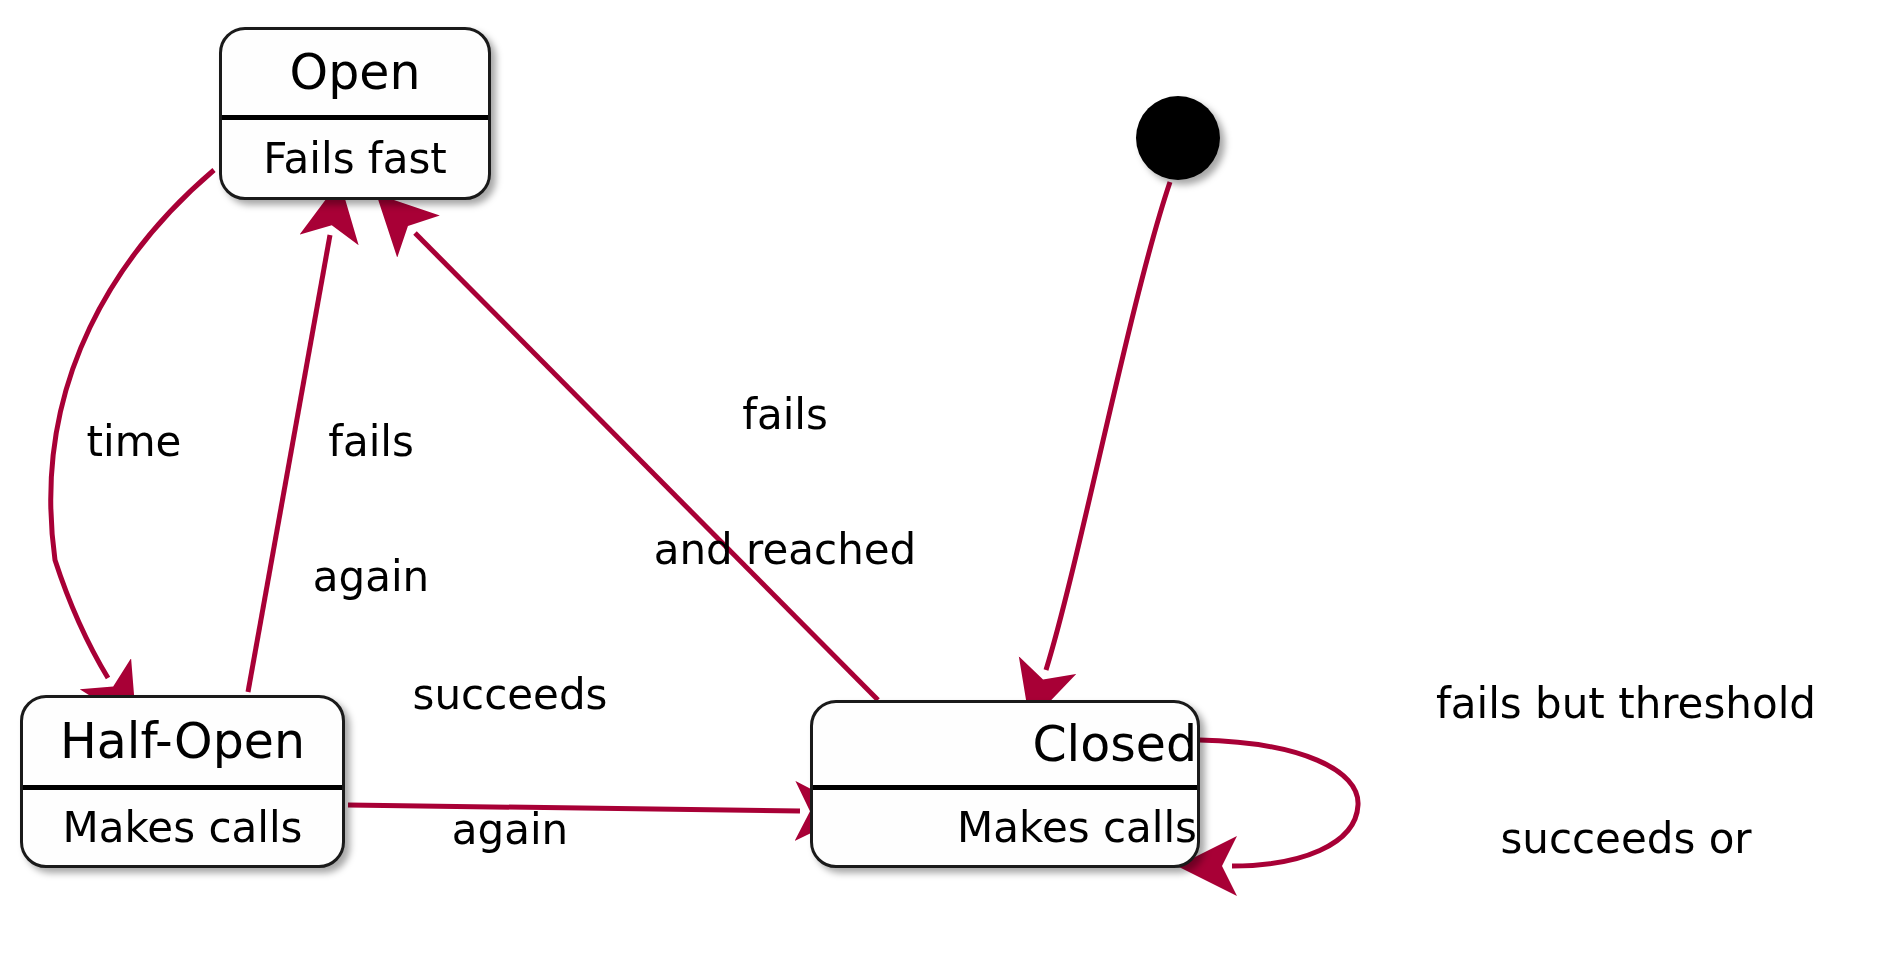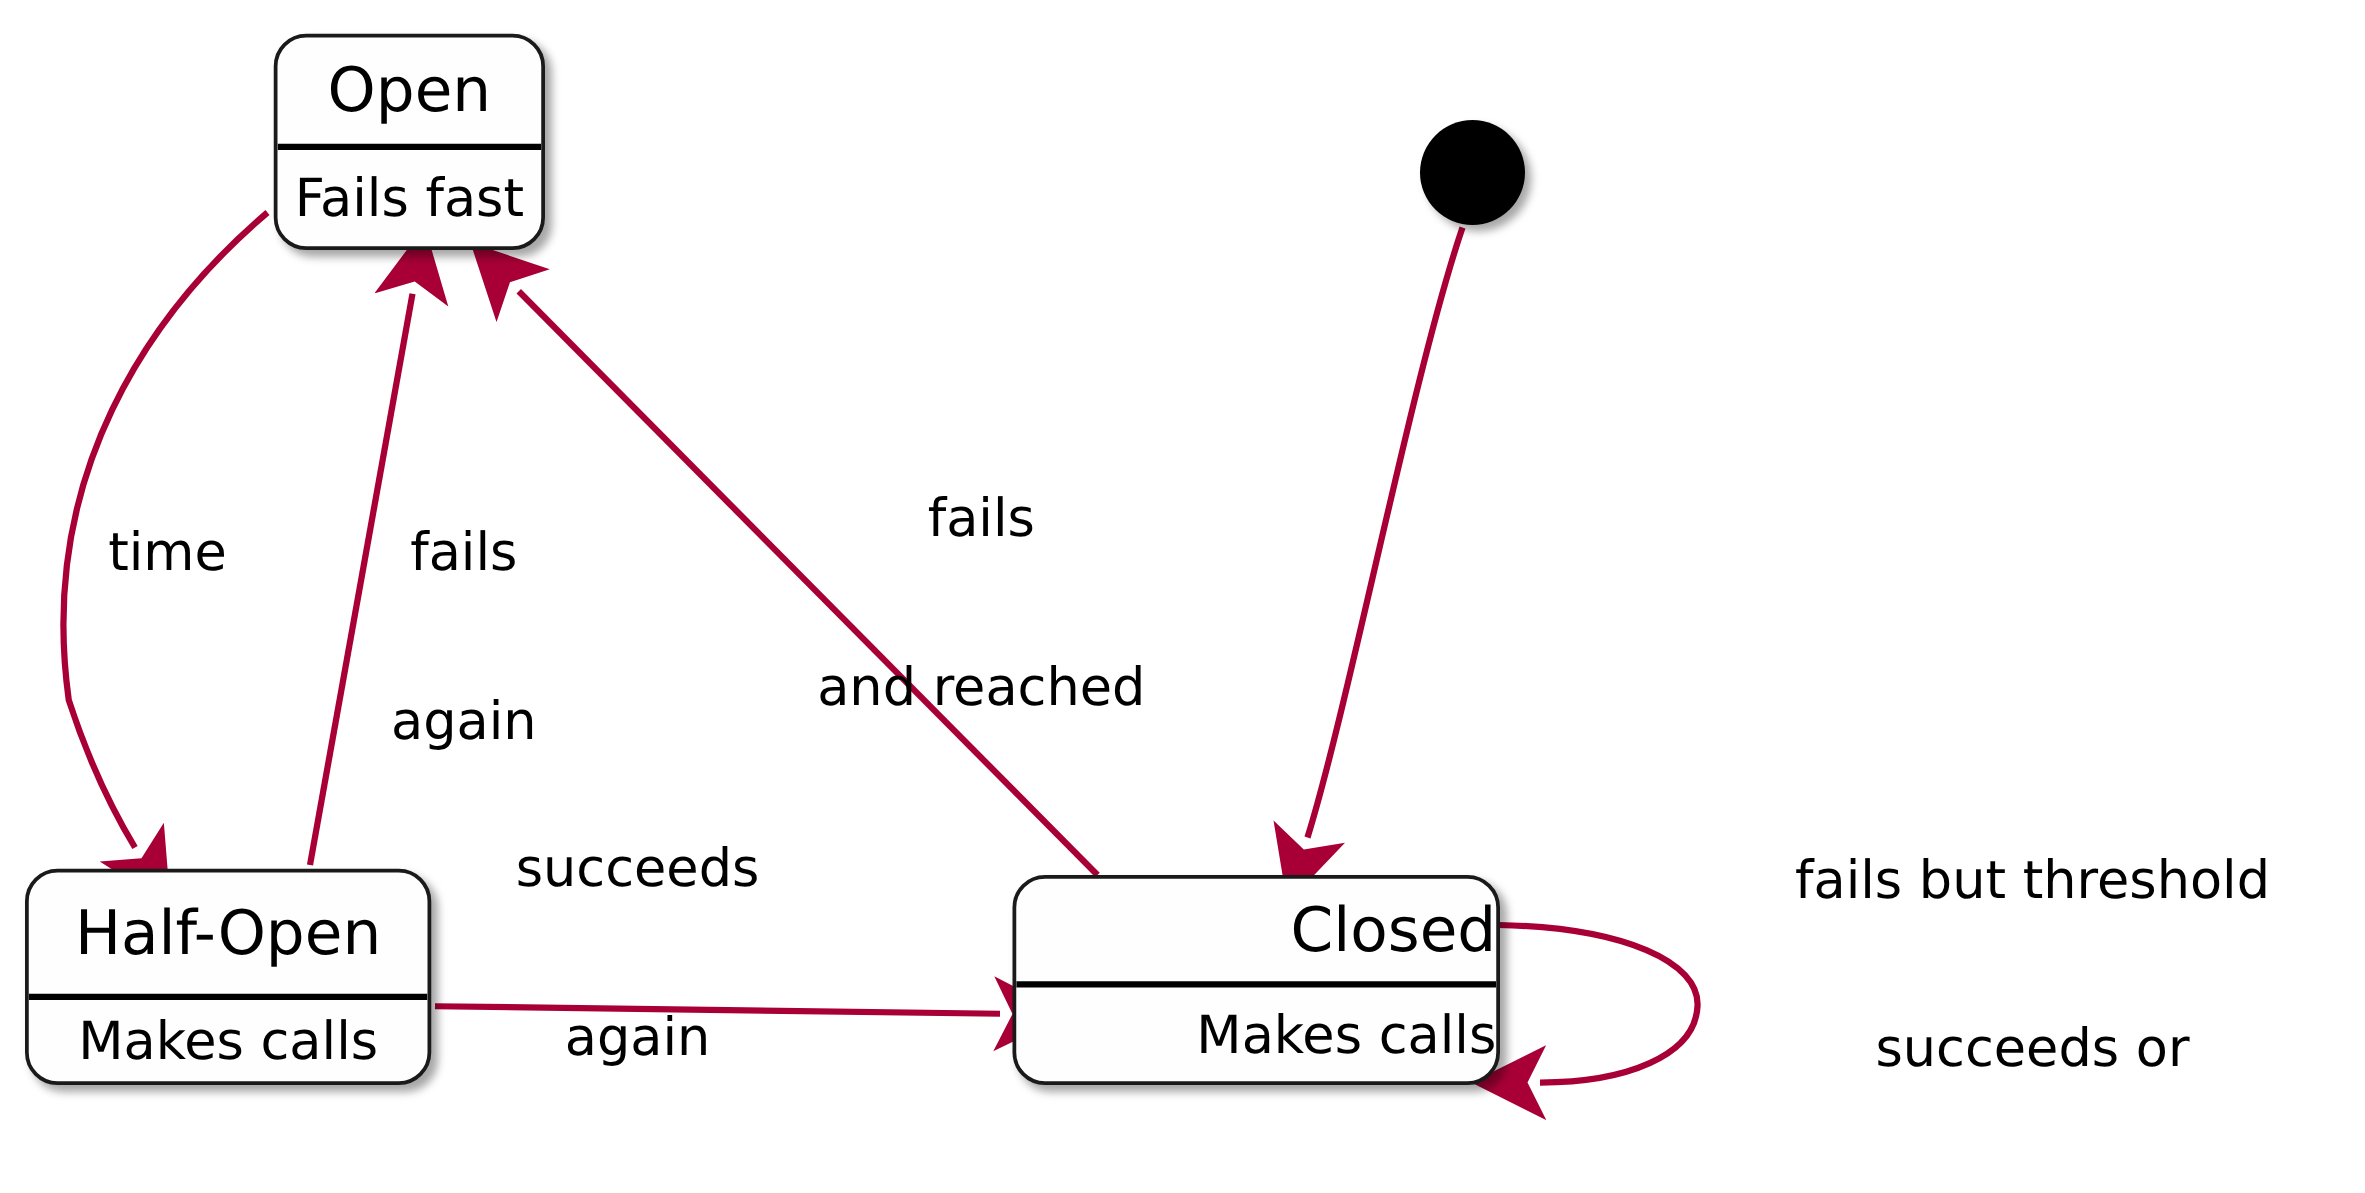--- a/index.html
+++ b/index.html
@@ -111,28 +111,28 @@
 
     <g>
       <path d="M348,805 L800,811" fill="none" stroke="#A80036" stroke-width="5" marker-end="url(#arrowhead)"></path>
     </g>
 
     <g>
       <path d="M1199,740 C1300,742 1360,770 1358,805 C1356,845 1300,866 1232,866" fill="none" stroke="#A80036" stroke-width="5" marker-end="url(#arrowhead)"></path>
     </g>
   </svg>
 
-  <div class="state-node" style="left:219px; top:27px; width:217px; height:173px;">
+  <div class="state-node" style="left:219px; top:27px; width:272px; height:173px;">
     <div class="state-title" style="height:85px;">Open</div>
     <div class="state-divider"></div>
     <div class="state-body">Fails fast</div>
   </div>
 
   <div class="state-node" style="left:20px; top:695px; width:325px; height:173px;">
-    <div class="state-title" style="height:97px;">Half-Open</div>
+    <div class="state-title" style="height:87px;">Half-Open</div>
     <div class="state-divider"></div>
     <div class="state-body">Makes calls</div>
   </div>
 
   <div class="state-node" style="left:810px; top:700px; width:390px; height:168px;align-items:flex-end;">
     <div class="state-title" style="height:82px;">Closed</div>
     <div class="state-divider"></div>
     <div class="state-body">Makes calls</div>
   </div>
 

